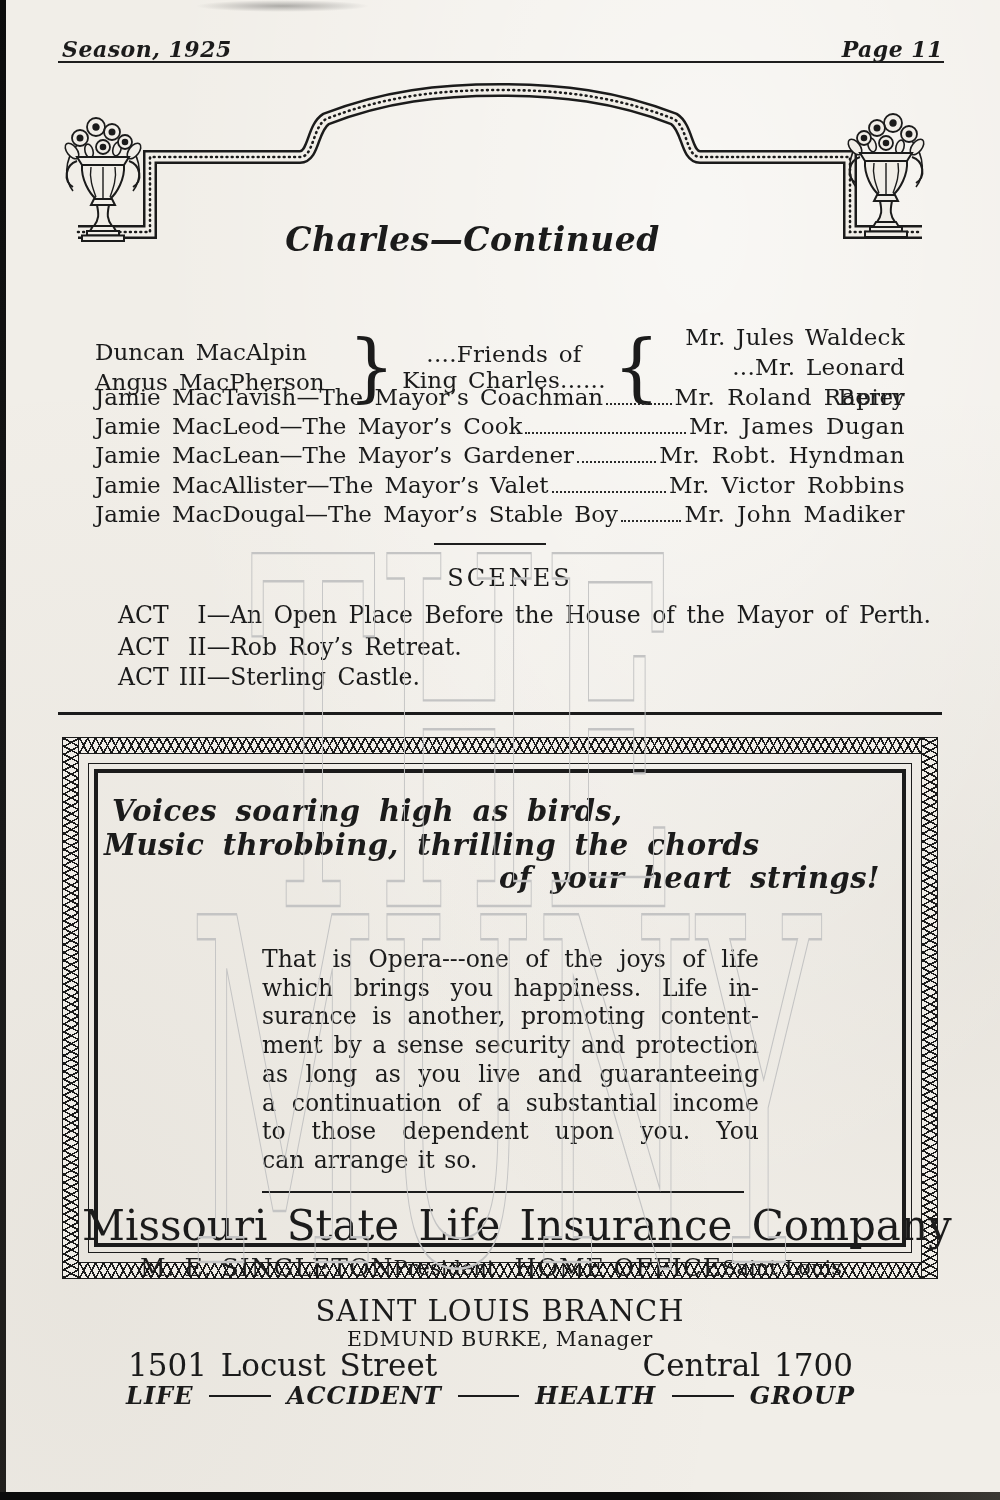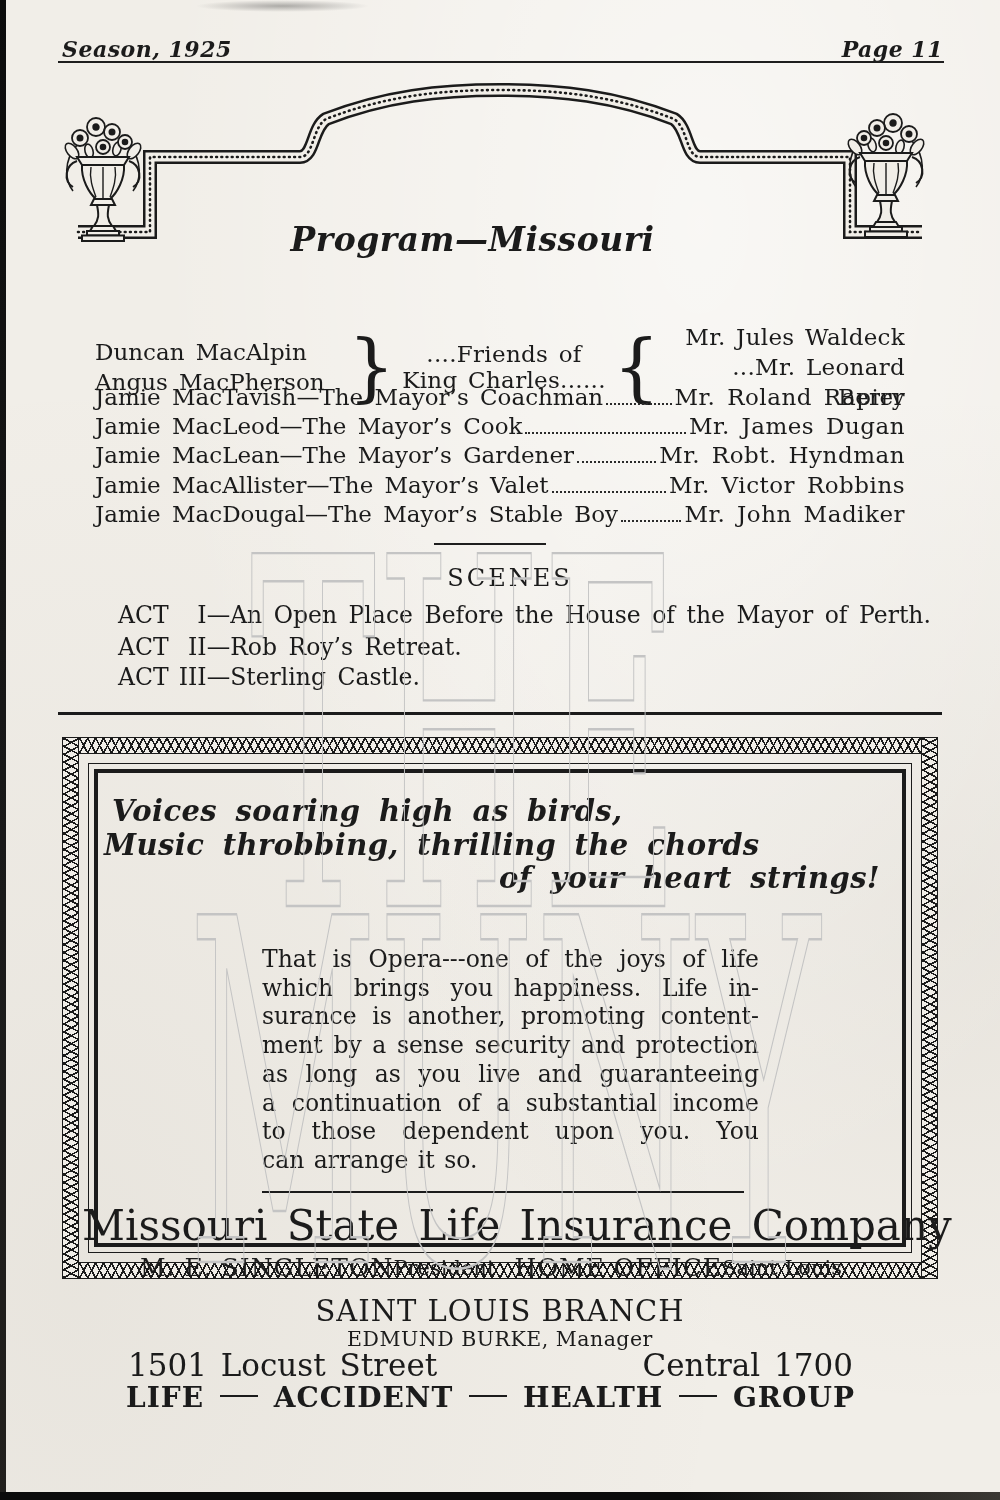--- a/index.html
+++ b/index.html
@@ -72,21 +72,21 @@
   .ad-rule{left:200px;top:454px;width:482px;border-top:2.5px solid #1b1b1b;}
   .company{left:20px;right:30px;top:464px;text-align:center;font-size:42px;word-spacing:6px;white-space:nowrap;}
   .exec-row{left:78px;right:96px;top:516px;display:flex;justify-content:space-between;}
   .exec-col{display:flex;flex-direction:row;align-items:center;justify-content:flex-end;}
   .exec-name{font-size:25px;letter-spacing:1px;}
   .exec-sub{font-size:21px;}
   .branch{left:0;right:0;top:557px;text-align:center;font-size:29px;letter-spacing:1px;}
   .manager{left:0;right:0;top:590px;text-align:center;font-size:20.5px;letter-spacing:0.5px;}
   .addr-row{left:66px;right:85px;top:610px;display:flex;justify-content:space-between;font-size:31px;word-spacing:4px;}
   .cat-row{left:64px;right:83px;top:644px;display:flex;align-items:flex-start;}
-  .cat{font-size:28px;font-weight:bold;letter-spacing:1px;}
+  .cat{font-size:24px;font-weight:bold;letter-spacing:1px;font-style:italic;}
   .cat-rule{flex:1;border-top:2.5px solid #1b1b1b;margin:14px 16px 0;}
   
   .ornament{left:0;top:0;z-index:5;}
   .watermark{left:0;top:0;z-index:50;pointer-events:none;}
 </style>
 </head>
 <body>
 
 <div class="page">
 
@@ -136,21 +136,21 @@
       </g>
     </defs>
 
     <path d="M 78,232 H 150 V 157 H 300 C 314,157 312,128 326,119 C 385,96 440,90 500,90 C 560,90 615,96 674,119 C 688,128 686,157 700,157 H 850 V 232 H 922" fill="none" stroke="#1b1b1b" stroke-width="14"></path>
     <path d="M 78,232 H 150 V 157 H 300 C 314,157 312,128 326,119 C 385,96 440,90 500,90 C 560,90 615,96 674,119 C 688,128 686,157 700,157 H 850 V 232 H 922" fill="none" stroke="#f1eee8" stroke-width="9"></path>
     <path d="M 78,232 H 150 V 157 H 300 C 314,157 312,128 326,119 C 385,96 440,90 500,90 C 560,90 615,96 674,119 C 688,128 686,157 700,157 H 850 V 232 H 922" fill="none" stroke="#1b1b1b" stroke-width="2.6" stroke-dasharray="0.8 4.4" stroke-linecap="round"></path>
     <use href="#urn" transform="translate(103,241)"></use>
     <use href="#urn" transform="translate(886,237) scale(-1,1)"></use>
   </svg>
 
-  <div class="abs title">Program—Missouri</div>
+  <div class="abs title">Charles—Continued</div>
 
 
   <div class="abs cast-group" style="top:322px">
     <div class="g-names">
       <div>Duncan MacAlpin</div>
       <div>Angus MacPherson</div>
     </div>
     <div class="g-brace">}</div>
     <div class="g-label">....Friends of King Charles......</div>
     <div class="g-brace">{</div>

